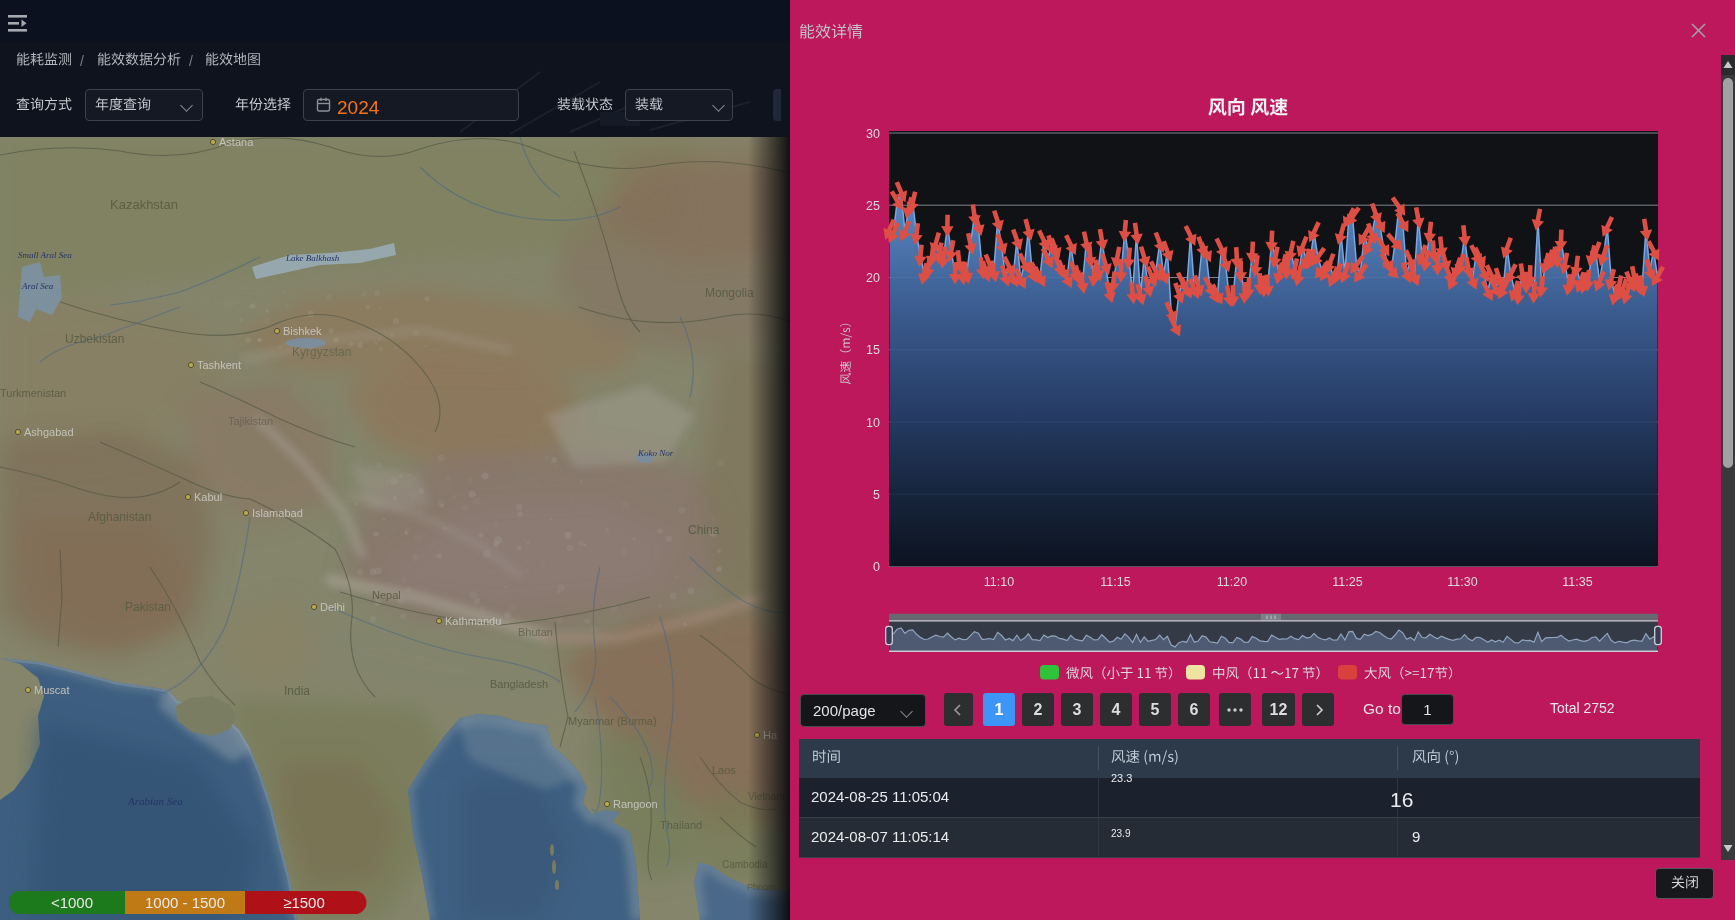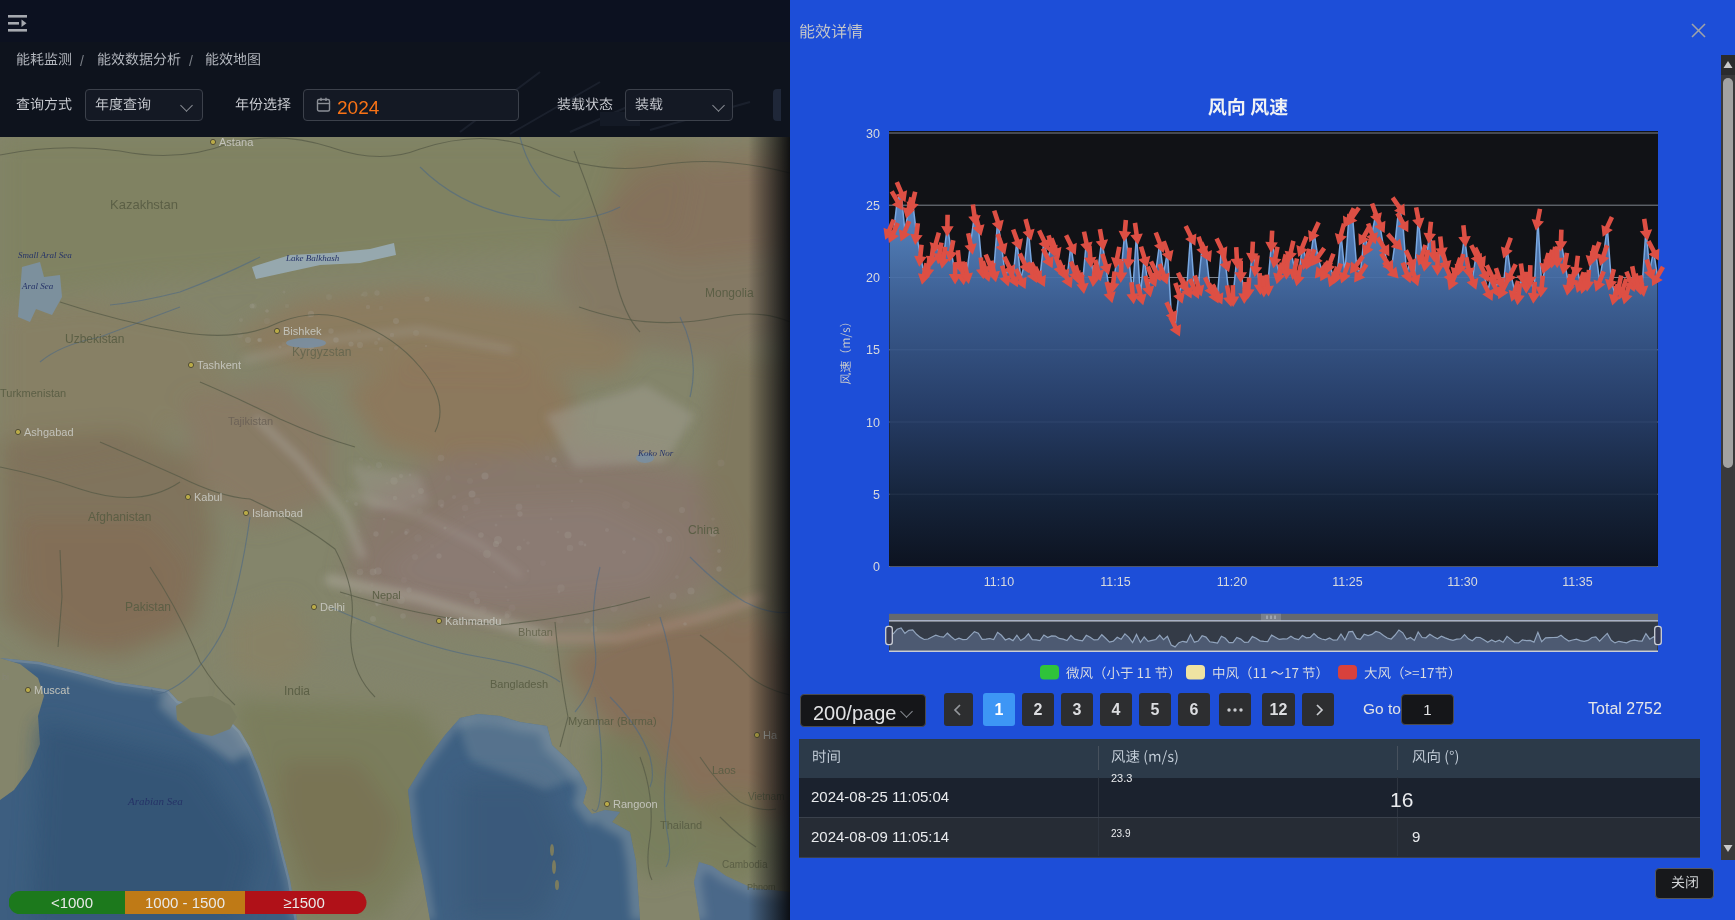--- a/index.html
+++ b/index.html
@@ -3,21 +3,21 @@
 *{margin:0;padding:0;box-sizing:border-box}
 html,body{width:1735px;height:920px;overflow:hidden;background:#0b0f18;
   font-family:"Liberation Sans",sans-serif;}
 .abs{position:absolute}
 #page{position:relative;width:1735px;height:920px}
 #topbar{position:absolute;left:0;top:0;width:790px;height:42px;background:#0c1120}
 #subhdr{position:absolute;left:0;top:42px;width:790px;height:95px;background:#0e131d}
 .selbox{position:absolute;height:32px;border:1px solid #3c414b;border-radius:4px;background:#141924}
 .chev{position:absolute;width:9px;height:9px;border-right:1.6px solid #8b8f96;border-bottom:1.6px solid #8b8f96;transform:rotate(45deg)}
 #mapbox{position:absolute;left:0;top:137px;width:790px;height:783px;overflow:hidden;background:#3e638a}
-#drawer{position:absolute;left:790px;top:0;width:945px;height:920px;background:#1d4ed8}
+#drawer{position:absolute;left:790px;top:0;width:945px;height:920px;background:#be185d}
 .pgbtn{position:absolute;top:693px;height:33px;background:#2d2e30;border-radius:3px;
   color:#dcdde0;font-size:16px;font-weight:bold;text-align:center;line-height:33px}
 .tcell{position:absolute;font-size:14px}
 </style></head><body>
 <div id="page">
     <div id="topbar"></div>
     <svg class="abs" style="left:8px;top:14px" width="22" height="20">
       <g fill="#a6a9af">
         <rect x="0" y="1" width="19" height="2.6"></rect>
         <rect x="0" y="8" width="11" height="2.6"></rect>
@@ -710,21 +710,21 @@
         <use href="#g98ce" transform="translate(587.5 678.0) scale(0.01350 -0.01350)" fill="#dcdee1"></use>
         <use href="#gff08" transform="translate(601.0 678.0) scale(0.01350 -0.01350)" fill="#dcdee1"></use>
         <use href="#g3e" transform="translate(614.5 678.0) scale(0.01350 -0.01350)" fill="#dcdee1"></use>
         <use href="#g3d" transform="translate(622.0 678.0) scale(0.01350 -0.01350)" fill="#dcdee1"></use>
         <use href="#g31" transform="translate(629.5 678.0) scale(0.01350 -0.01350)" fill="#dcdee1"></use>
         <use href="#g37" transform="translate(637.0 678.0) scale(0.01350 -0.01350)" fill="#dcdee1"></use>
         <use href="#g8282" transform="translate(644.5 678.0) scale(0.01350 -0.01350)" fill="#dcdee1"></use>
         <use href="#gff09" transform="translate(658.0 678.0) scale(0.01350 -0.01350)" fill="#dcdee1"></use>
       </svg>
       <div class="selbox" style="left:10px;top:694px;width:126px;height:33px;background:#151619;border-color:#4a4b4e"></div>
-      <div class="abs" style="left:23px;top:702px;font-size:20px;color:#e2e3e5">200/page</div>
+      <div class="abs" style="left:23px;top:702px;font-size:15px;color:#e2e3e5">200/page</div>
       <div class="chev" style="left:112px;top:707px;border-color:#8b8f96"></div>
       <div class="pgbtn" style="left:154px;width:29px;background:#2d2e30"></div>
       <svg class="abs" style="left:161px;top:703px" width="14" height="14">
         <path d="M9,2 L4,7 L9,12" fill="none" stroke="#94979c" stroke-width="1.7"></path>
       </svg>
       <div class="pgbtn" style="left:193px;width:32px;background:#3d96f5;color:#fff">1</div>
       <div class="pgbtn" style="left:232px;width:32px">2</div>
       <div class="pgbtn" style="left:271px;width:32px">3</div>
       <div class="pgbtn" style="left:310px;width:32px">4</div>
       <div class="pgbtn" style="left:349px;width:32px">5</div>
@@ -738,21 +738,21 @@
           <circle cx="15" cy="4" r="1.7"></circle>
         </g>
       </svg>
       <div class="pgbtn" style="left:512px;width:32px;background:#2d2e30"></div>
       <svg class="abs" style="left:522px;top:703px" width="14" height="14">
         <path d="M5,2 L10,7 L5,12" fill="none" stroke="#caccd0" stroke-width="1.7"></path>
       </svg>
       <div class="abs" style="left:573px;top:700px;font-size:15.5px;color:#e2e3e5">Go to</div>
       <div class="selbox" style="left:611px;top:694px;width:53px;height:31px;background:#151619;border-color:#4a4b4e"></div>
       <div class="abs" style="left:611px;top:701px;width:53px;text-align:center;font-size:15px;color:#e2e3e5">1</div>
-      <div class="abs" style="left:760px;top:700px;width:150px;text-align:center;font-size:16px;color:#e6e7e9">Total 2752</div>
+      <div class="abs" style="left:760px;top:700px;width:150px;text-align:left;font-size:14px;color:#e6e7e9">Total 2752</div>
       <div class="abs" style="left:9px;top:739px;width:901px;height:38.5px;background:#2c3a49"></div>
       <div class="abs" style="left:9px;top:777.5px;width:901px;height:39.5px;background:#1b222e"></div>
       <div class="abs" style="left:9px;top:817px;width:901px;height:39.5px;background:#262c35"></div>
       <div class="abs" style="left:308px;top:746px;width:1px;height:24px;background:#47515d"></div>
       <div class="abs" style="left:607px;top:746px;width:1px;height:24px;background:#47515d"></div>
       <div class="abs" style="left:308px;top:777px;width:1px;height:79px;background:#2e3540"></div>
       <div class="abs" style="left:607px;top:777px;width:1px;height:79px;background:#2e3540"></div>
       <div class="abs" style="left:9px;top:816.5px;width:901px;height:1px;background:#3a414c"></div>
       <div class="abs" style="left:9px;top:856.5px;width:901px;height:1px;background:#3a414c"></div>
       <svg style="position:absolute;left:21.0px;top:747.1px;z-index:5" width="31" height="22">
@@ -771,21 +771,21 @@
       <svg style="position:absolute;left:621.0px;top:747.1px;z-index:5" width="49" height="22">
         <use href="#g98ce" transform="translate(1.0 14.8) scale(0.01450 -0.01450)" fill="#c3cdd8"></use>
         <use href="#g5411" transform="translate(15.5 14.8) scale(0.01450 -0.01450)" fill="#c3cdd8"></use>
         <use href="#g28" transform="translate(33.2 14.8) scale(0.01450 -0.01450)" fill="#c3cdd8"></use>
         <use href="#gb0" transform="translate(38.1 14.8) scale(0.01450 -0.01450)" fill="#c3cdd8"></use>
         <use href="#g29" transform="translate(43.5 14.8) scale(0.01450 -0.01450)" fill="#c3cdd8"></use>
       </svg>
       <div class="tcell" style="left:21px;top:788px;color:#e9ebee;font-size:15px">2024-08-25 11:05:04</div>
       <div class="tcell" style="left:321px;top:772px;color:#e9ebee;font-size:11px">23.3</div>
       <div class="tcell" style="left:600px;top:788px;color:#e9ebee;font-size:21px">16</div>
-      <div class="tcell" style="left:21px;top:828px;color:#e9ebee;font-size:15px">2024-08-09 11:05:14</div>
+      <div class="tcell" style="left:21px;top:828px;color:#e9ebee;font-size:15px">2024-08-07 11:05:14</div>
       <div class="tcell" style="left:321px;top:828px;color:#e9ebee;font-size:10px">23.9</div>
       <div class="tcell" style="left:622px;top:828px;color:#e9ebee;font-size:15px">9</div>
       <div class="abs" style="left:865px;top:868px;width:59px;height:31px;border:1px solid #56585c;border-radius:4px;background:#17181b"></div>
       <svg style="position:absolute;left:880.0px;top:873.2px;z-index:5" width="30" height="21">
         <use href="#g5173" transform="translate(1.0 14.3) scale(0.01400 -0.01400)" fill="#d4d6d9"></use>
         <use href="#g95ed" transform="translate(15.0 14.3) scale(0.01400 -0.01400)" fill="#d4d6d9"></use>
       </svg>
       <div class="abs" style="left:931px;top:55px;width:14px;height:20px;background:#2a2b2d"></div>
       <svg class="abs" style="left:931px;top:55px" width="14" height="20">
         <path d="M7,6 L11.5,13 L2.5,13 Z" fill="#c8c8c8"></path>

